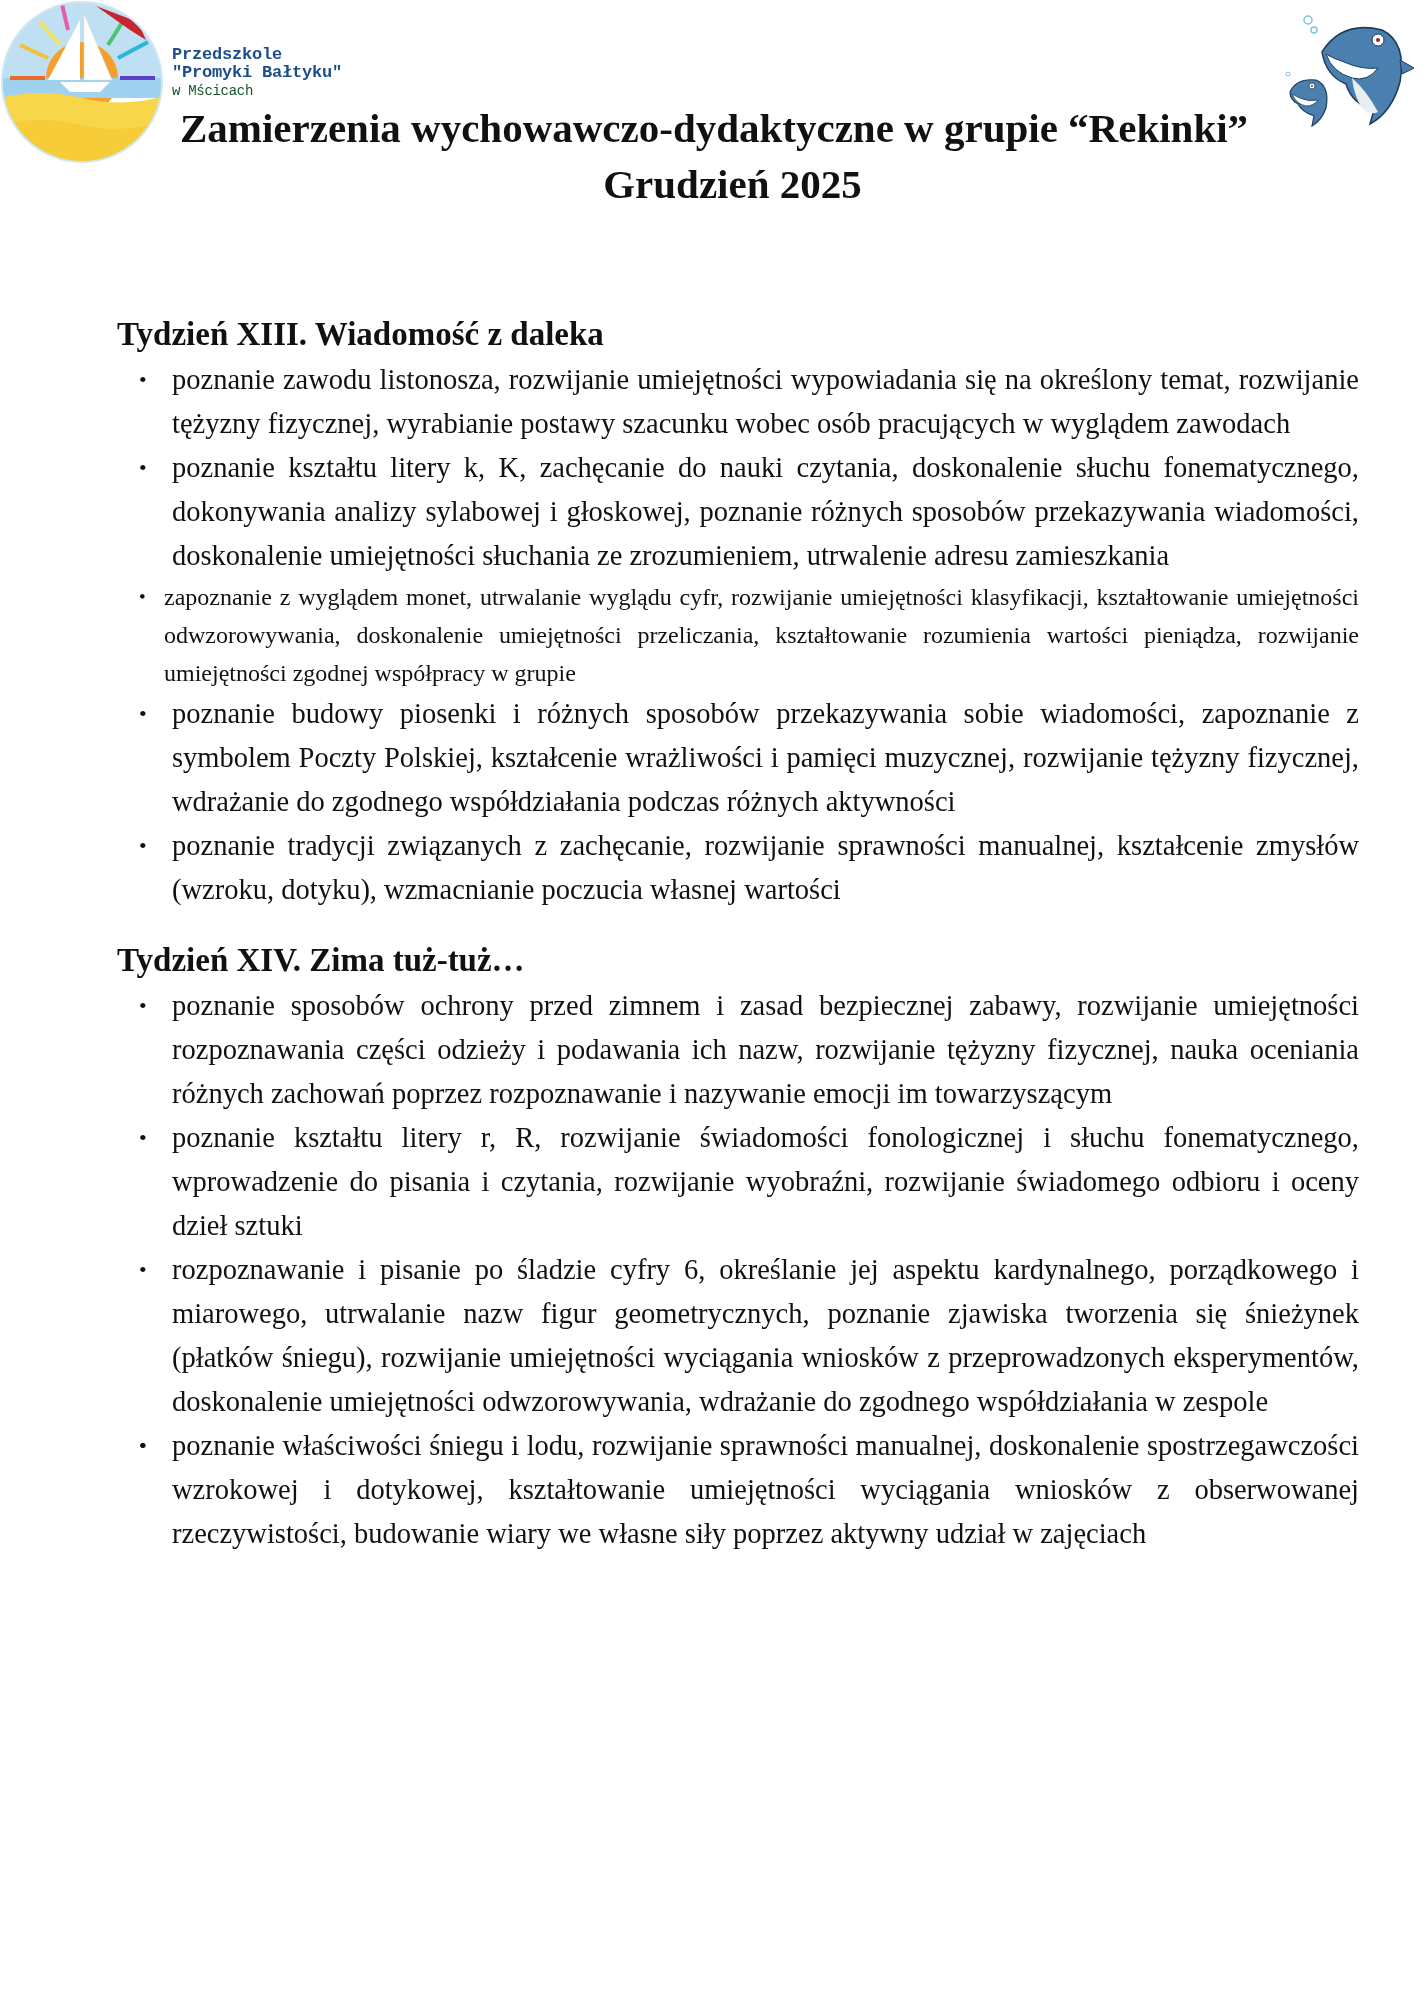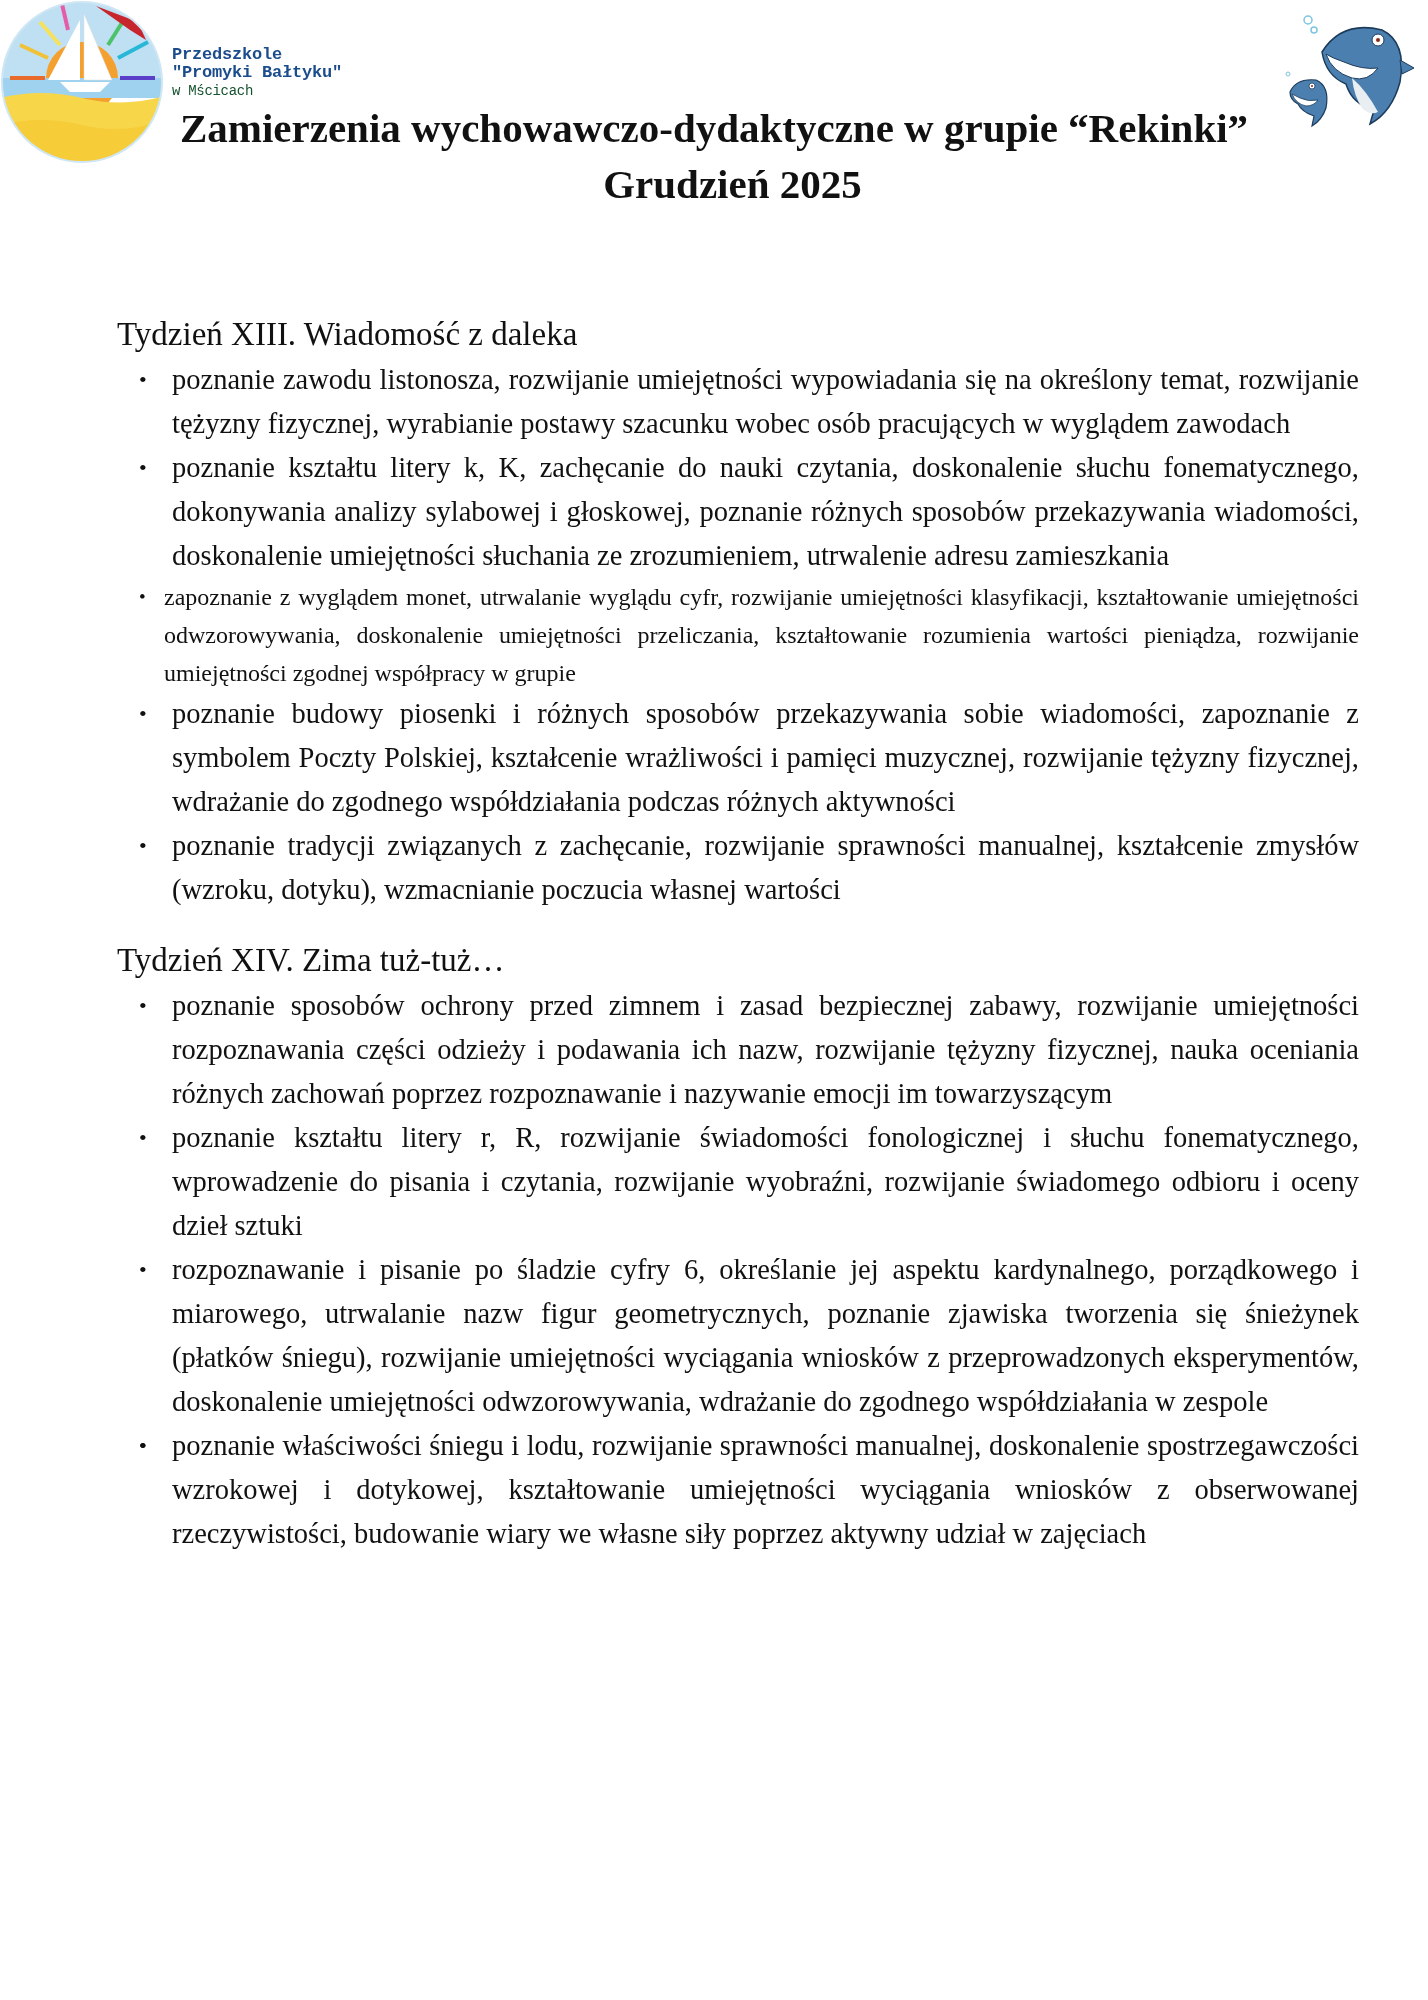--- a/index.html
+++ b/index.html
@@ -13,21 +13,21 @@
   .brand .l3 { color: #14532d; font-size: 14px; margin-top: 2px; letter-spacing: -0.3px; }
   .sharks { position: absolute; left: 1282px; top: 12px; width: 140px; height: 120px; }
 
   .title { position: absolute; left: 0; right: 0; top: 100px; text-align: center;
            font-weight: bold; font-size: 41px; line-height: 56px; }
   .title .t1 { display: block; }
   .title .t2 { display: block; padding-left: 37px; }
 
   
   .content { position: absolute; left: 117px; top: 312px; width: 1242px; }
-  .week-heading { font-weight: normal; font-size: 33px; line-height: 44px; margin: 0 0 2px 0; }
+  .week-heading { font-weight: bold; font-size: 33px; line-height: 44px; margin: 0 0 2px 0; }
   .week2 { margin-top: 26px; }
   ul.topics { list-style: none; margin: 0; padding: 0; }
   ul.topics li { position: relative; padding-left: 55px; font-size: 28.5px; line-height: 44px;
                  text-align: justify; }
   ul.topics li .bullet { position: absolute; left: 22px; top: 0; font-size: 22px; }
   ul.topics li.small { font-size: 24px; line-height: 38px; padding-left: 47px; }
   ul.topics li.small .bullet { left: 22px; font-size: 19px; }
 </style>
 </head>
 <body>

